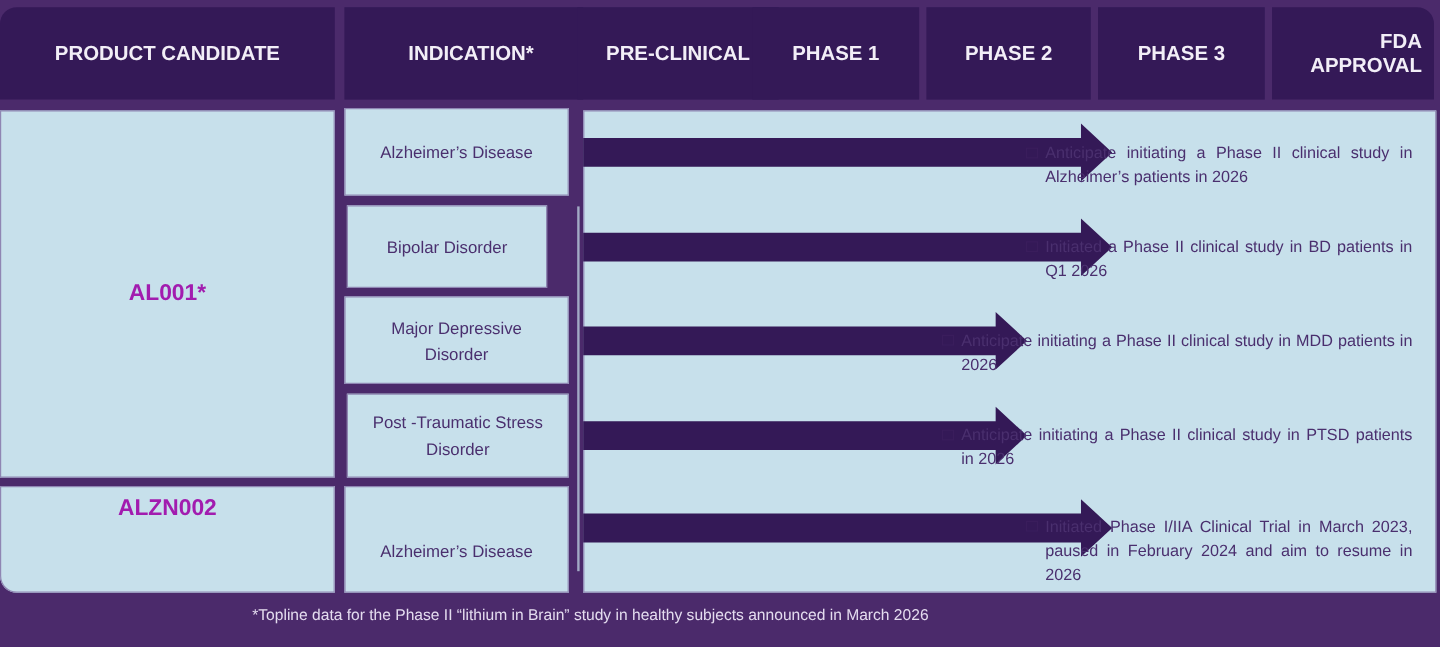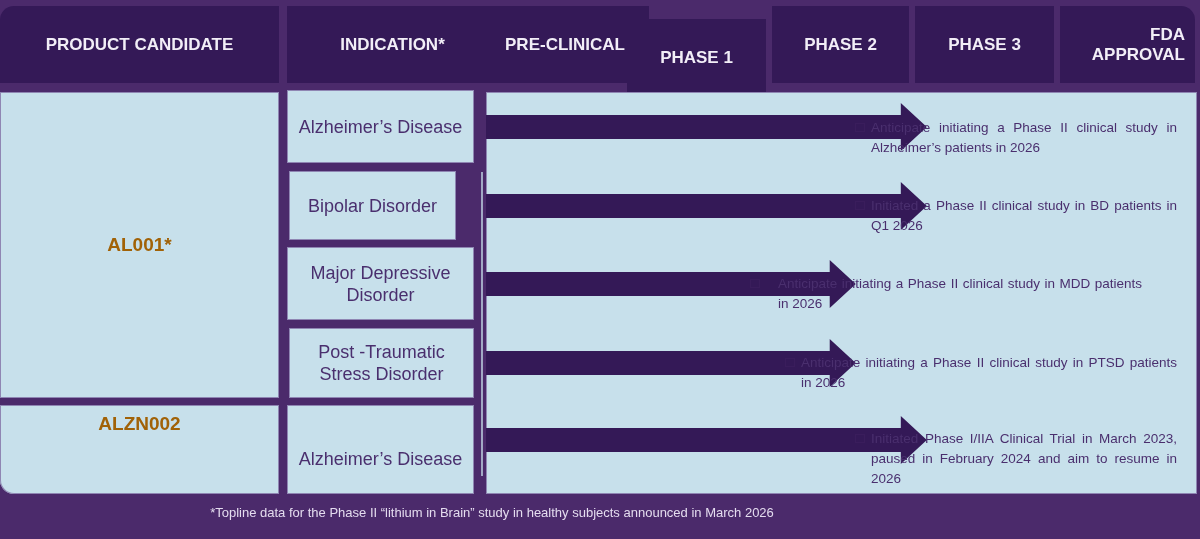--- a/index.html
+++ b/index.html
@@ -15,22 +15,22 @@
     font-weight: bold; font-size: 17px;
     display: flex; align-items: center; justify-content: center;
     text-align: right; line-height: 20px;
   }
   .cell {
     position: absolute; background: #c7e0eb;
     box-shadow: inset 0 0 0 1px #8f86b3;
     display: flex; align-items: center; justify-content: center;
     text-align: center; color: #4a2f6e;
   }
-  .indication { font-size: 18px; line-height: 22px; }
-  .product { font-size: 19px; font-weight: bold; color: #a16207; }
+  .indication { font-size: 14px; line-height: 22px; }
+  .product { font-size: 19px; font-weight: bold; color: #a21caf; }
   .vline { position: absolute; background: #4b2a6b; }
   .note {
     position: absolute; color: #4a2f6e; font-size: 13.5px; line-height: 20px;
     display: flex; align-items: flex-start;
   }
   .note .bullet {
     display: inline-block; width: 8px; height: 7px; border: 1.6px solid #3a1d5c;
     margin-right: 6px; margin-top: 5px; flex: 0 0 auto; box-sizing: content-box;
   }
   .note .txt { text-align: justify; }
@@ -38,21 +38,21 @@
     position: absolute; left: 0; top: 505px; width: 984px; text-align: center;
     color: #e4dcef; font-size: 13px;
   }
 </style>
 </head>
 <body>
 
 <div class="hdr" style="left:0;width:279px;border-top-left-radius:14px;">PRODUCT CANDIDATE</div>
 <div class="hdr" style="left:287px;width:187px;padding-left:12px;">INDICATION*</div>
 <div class="hdr" style="left:481px;width:168px;">PRE-CLINICAL</div>
-<div class="hdr" style="left:627px;width:139px;margin-top:13px;">PHASE 1</div>
+<div class="hdr" style="left:627px;width:139px;">PHASE 1</div>
 <div class="hdr" style="left:772px;width:137px;">PHASE 2</div>
 <div class="hdr" style="left:915px;width:139px;">PHASE 3</div>
 <div class="hdr" style="left:1060px;width:135px;border-top-right-radius:14px;padding:0 10px;box-sizing:border-box;">FDA APPROVAL</div>
 
 <div class="cell product" style="left:0;top:92px;width:279px;height:306px;border-top-left-radius:0;">
   <span>AL001*</span>
 </div>
 <div class="cell product" style="left:0;top:405px;width:279px;height:89px;border-bottom-left-radius:14px;align-items:flex-start;padding-top:8px;box-sizing:border-box;">
   <span>ALZN002</span>
 </div>
@@ -87,21 +87,21 @@
 </svg>
 
 <div class="note" style="left:855px;top:118px;width:322px;">
   <span class="bullet"></span>
   <span class="txt">Anticipate initiating a Phase II clinical study in Alzheimer’s patients in 2026</span>
 </div>
 <div class="note" style="left:855px;top:196px;width:322px;">
   <span class="bullet"></span>
   <span class="txt">Initiated a Phase II clinical study in BD patients in Q1 2026</span>
 </div>
-<div class="note" style="left:750px;top:274px;width:392px;gap:12px;">
+<div class="note" style="left:785px;top:274px;width:392px;">
   <span class="bullet"></span>
   <span class="txt">Anticipate initiating a Phase II clinical study in MDD patients in 2026</span>
 </div>
 <div class="note" style="left:785px;top:353px;width:392px;">
   <span class="bullet"></span>
   <span class="txt">Anticipate initiating a Phase II clinical study in PTSD patients in 2026</span>
 </div>
 <div class="note" style="left:855px;top:429px;width:322px;">
   <span class="bullet"></span>
   <span class="txt">Initiated Phase I/IIA Clinical Trial in March 2023, paused in February 2024 and aim to resume in 2026</span>

